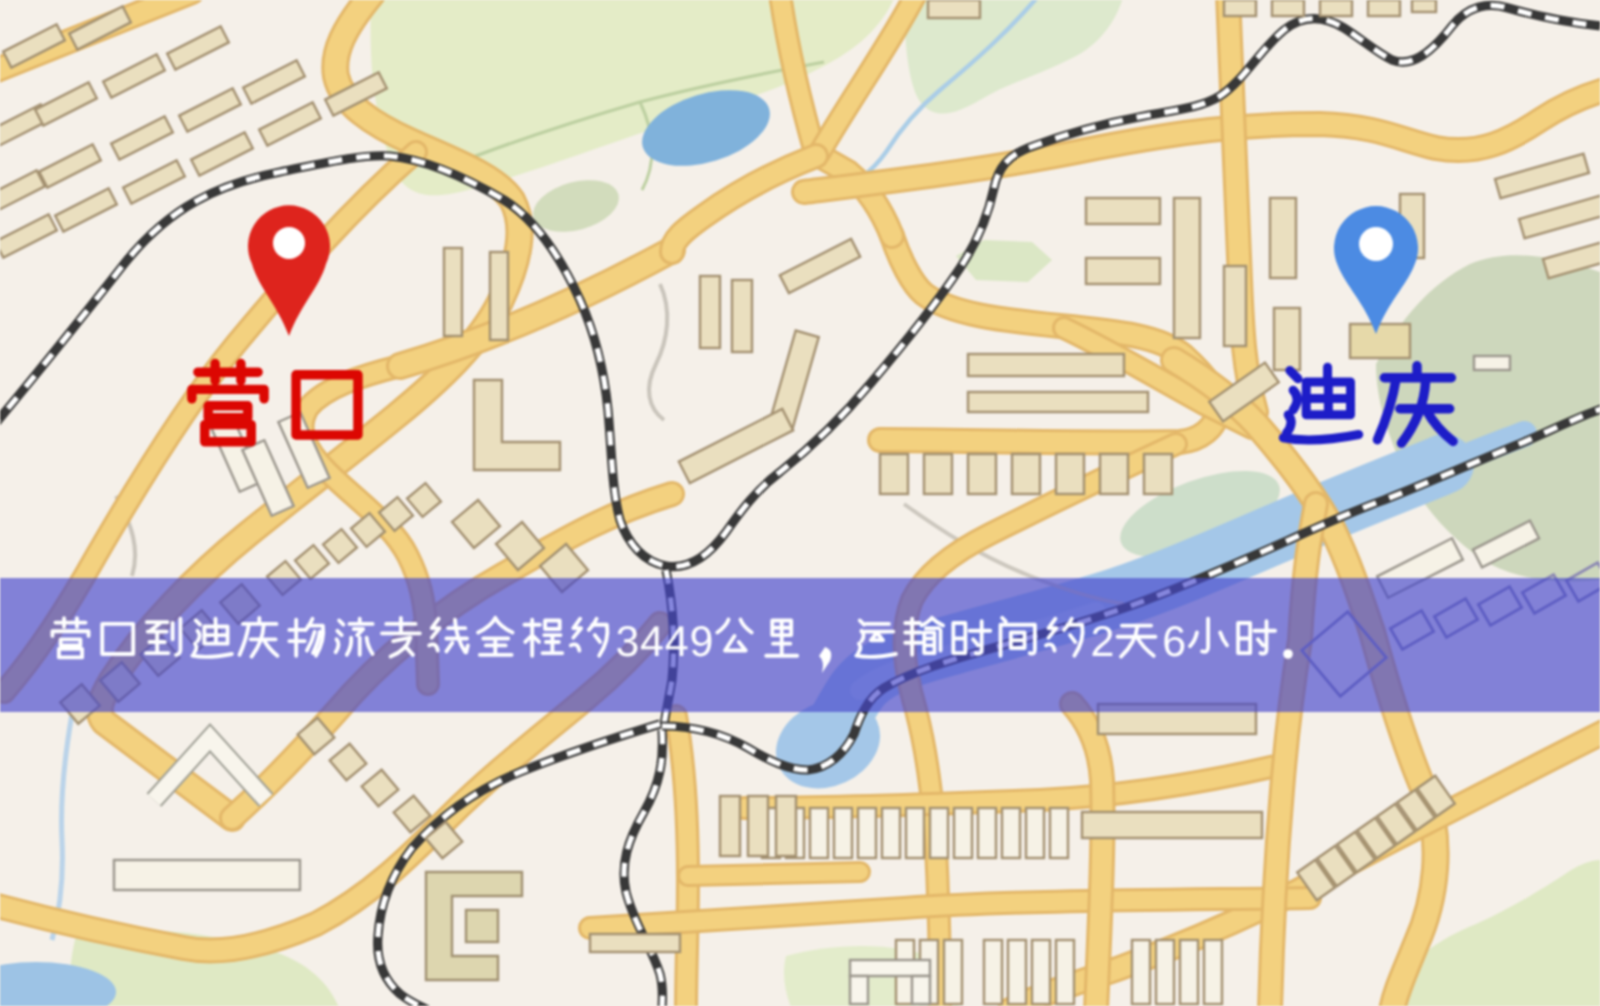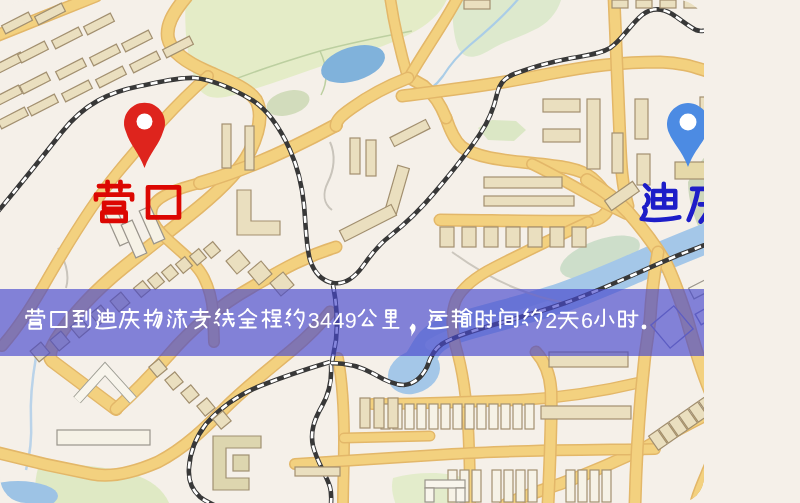--- a/index.html
+++ b/index.html
@@ -1,16 +1,16 @@
 <!DOCTYPE html>
 <html><head>
 <meta charset="utf-8">
 <style>
 html,body{margin:0;padding:0;background:#f5f0e9;}
-#map{position:relative;width:704px;height:503px;overflow:hidden;font-family:"Liberation Sans",sans-serif;filter:blur(0.45px) saturate(0.97);border-radius:26px;}
+#map{position:relative;width:800px;height:503px;overflow:hidden;font-family:"Liberation Sans",sans-serif;filter:blur(0.45px) saturate(0.97);}
 </style>
 </head>
 <body>
 
 <div id="map">
 <svg width="800" height="503" viewBox="0 0 800 503">
 <defs>
 <path id="gy" d="M15 13H85M35 3V23M65 3V23M8 44V33H92V44M27 52H73V66H27ZM23 74H77V94H23Z"></path>
 <path id="gk" d="M14 16H86V86H14Z"></path>
 <path id="gd" d="M8 12H56M38 15L16 32M10 34H54M32 34V84M14 58H50M6 84H58M68 14V52M86 4V76Q86 86 76 88"></path>

